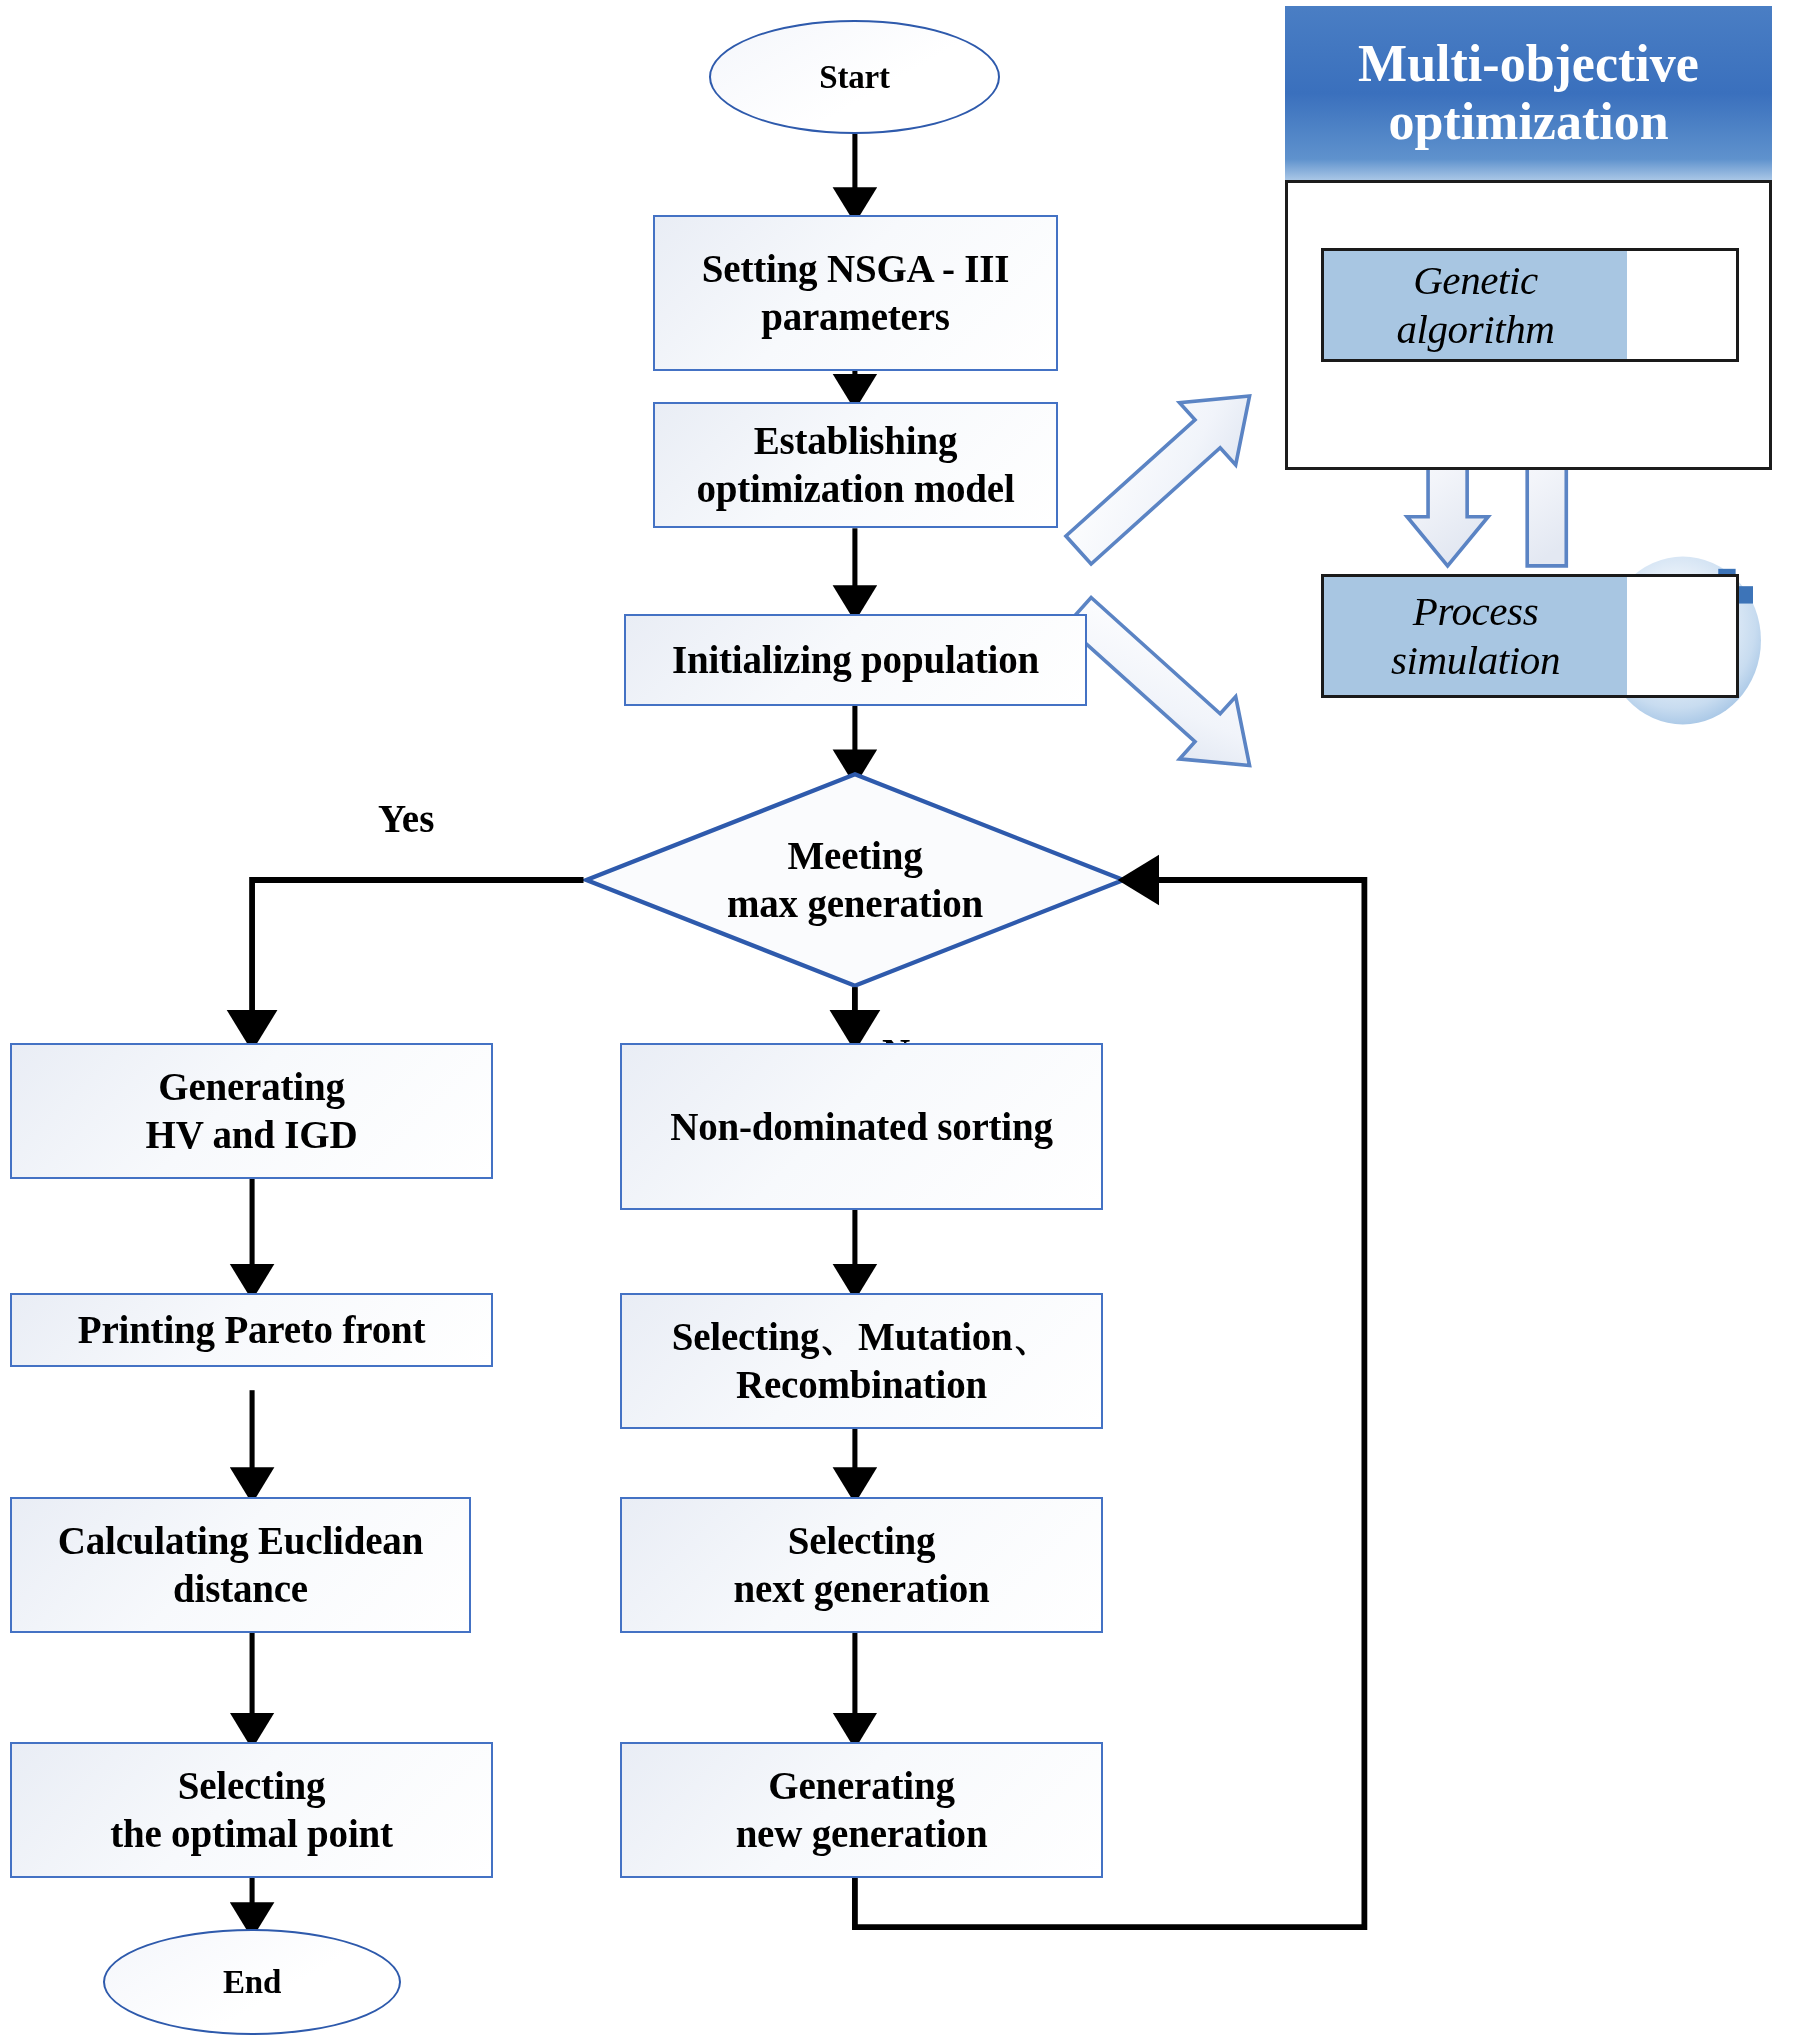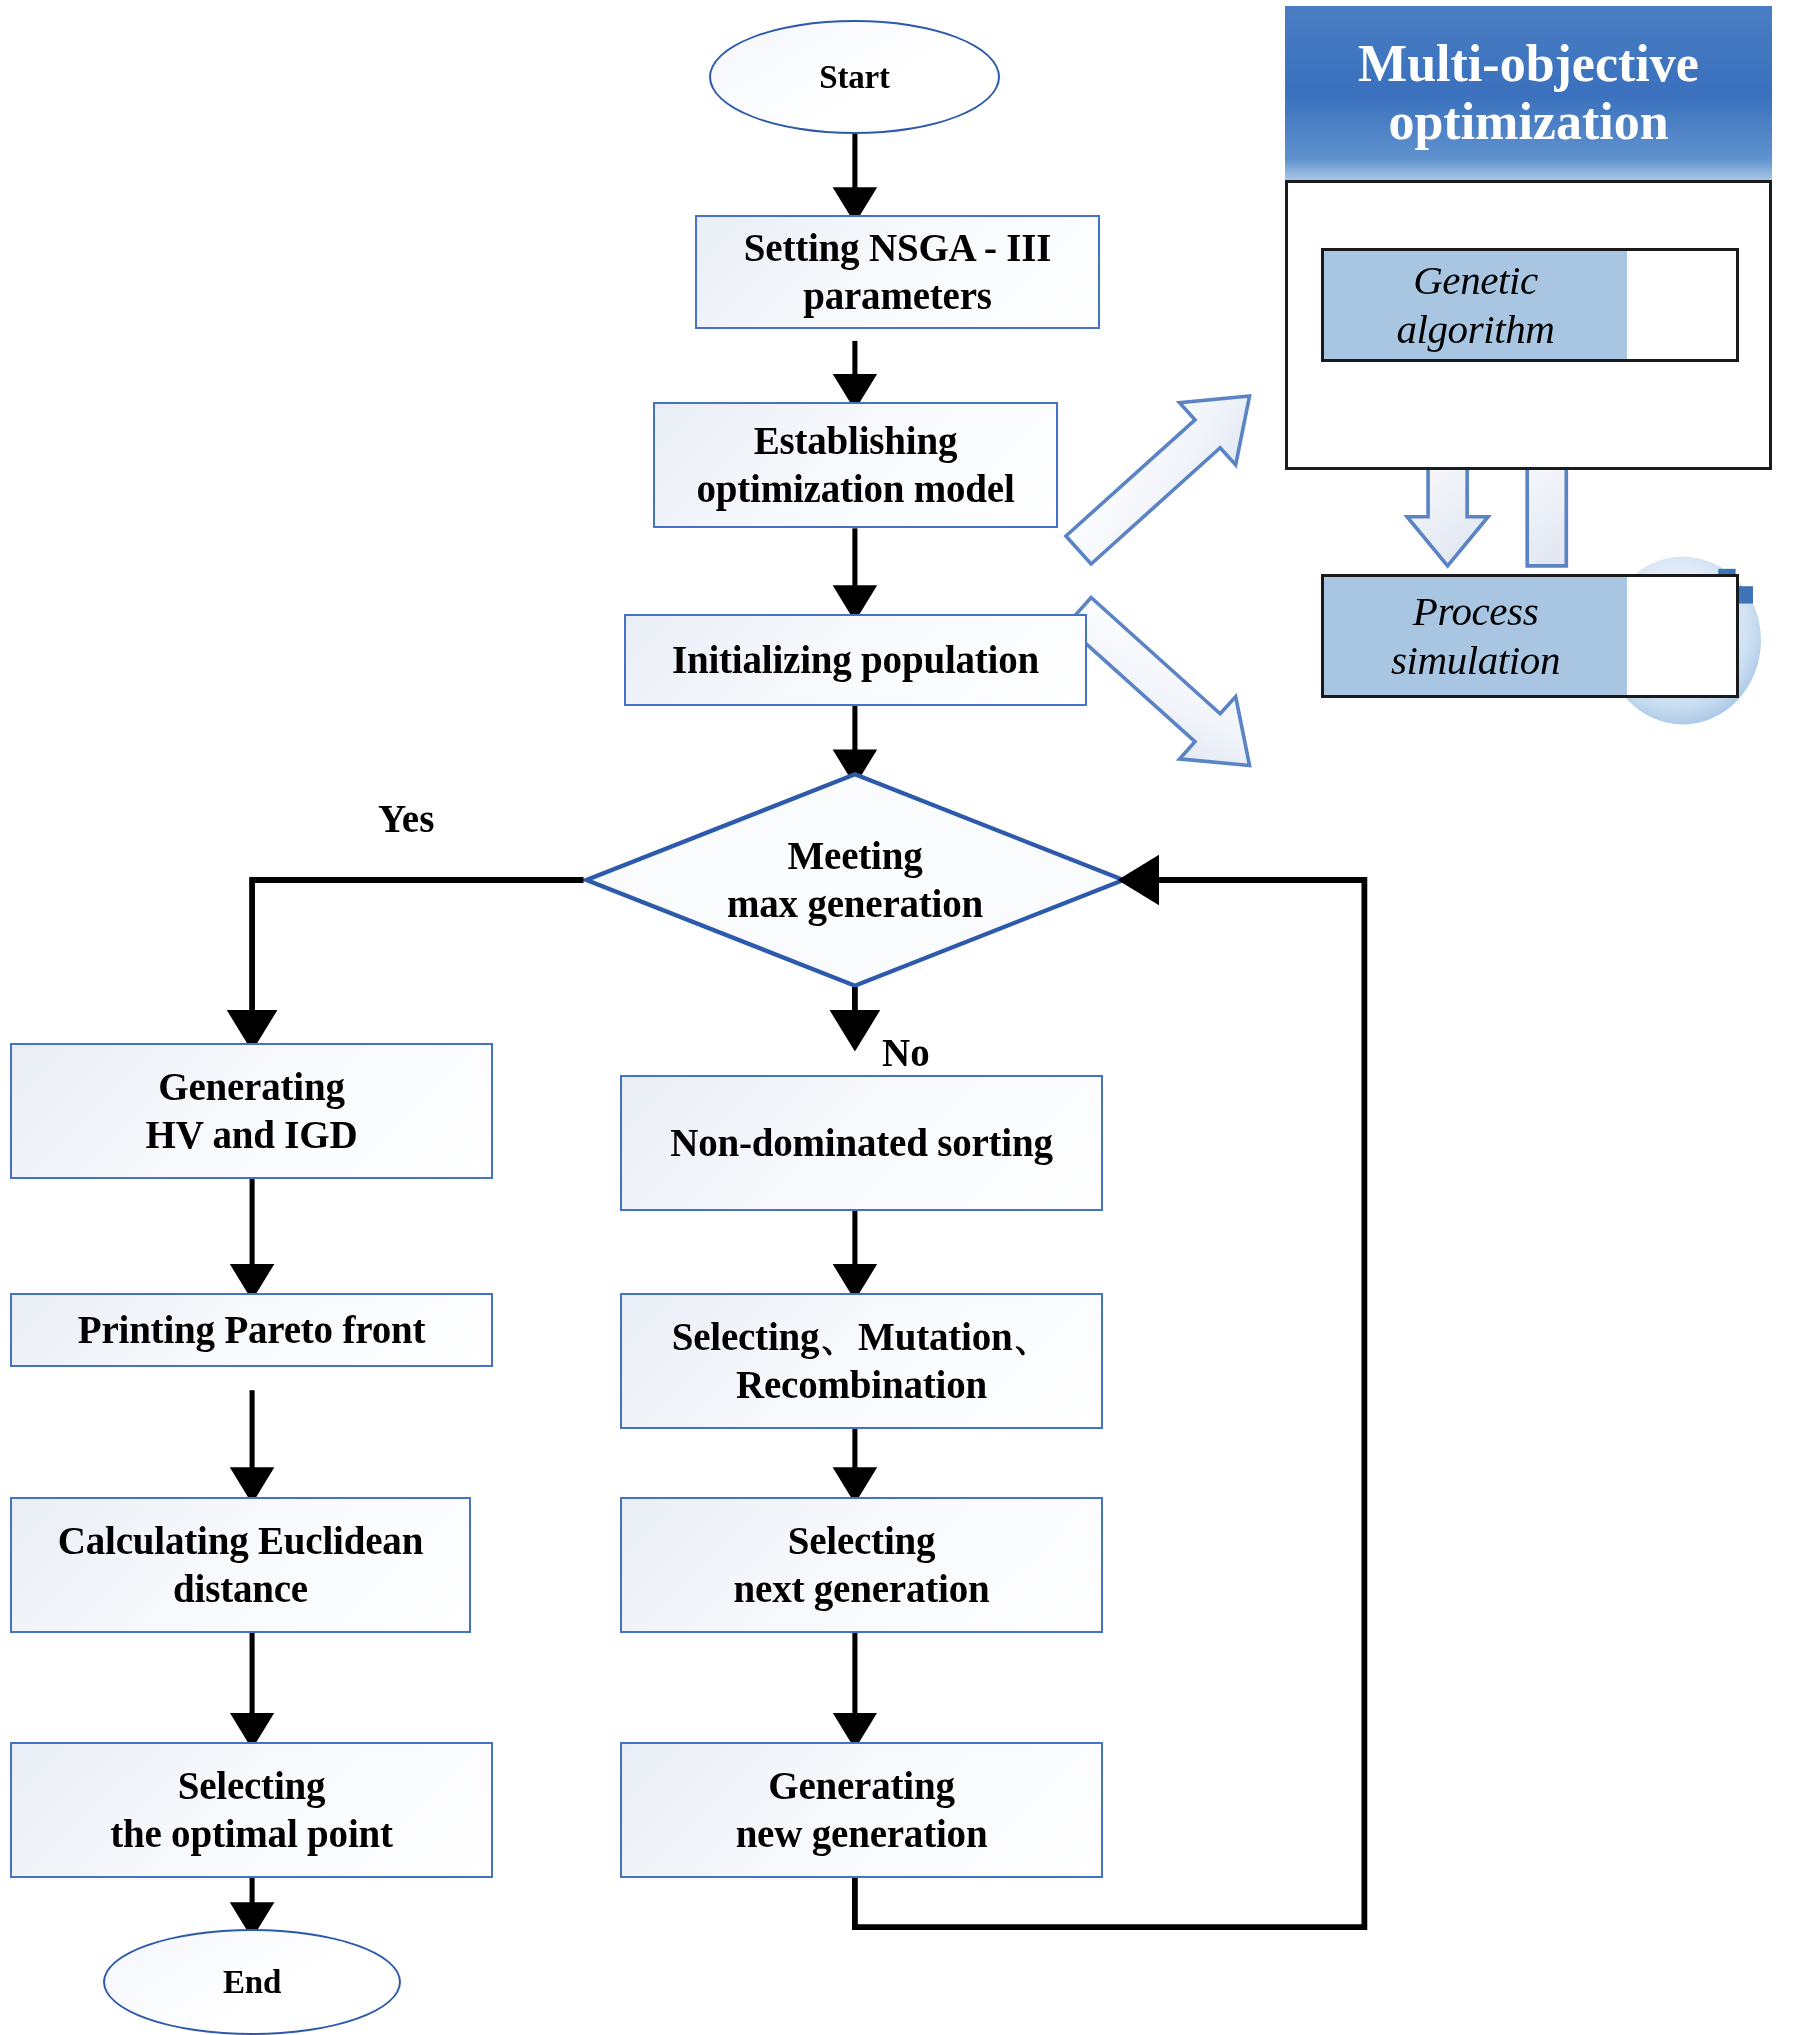--- a/index.html
+++ b/index.html
@@ -227,21 +227,21 @@
         <rect x="2350" y="810" width="72" height="24"></rect>
         <rect x="2374" y="786" width="24" height="72"></rect>
       </g>
     </g>
   </svg>
 
   <div class="node term" style="left:709px; top:20px; width:291px; height:114px;">
     <span>Start</span>
   </div>
 
-  <div class="node proc" style="left:653px; top:215px; width:405px; height:114px;margin-left:42px;">
+  <div class="node proc" style="left:653px; top:215px; width:405px; height:156px;">
     <span style="white-space:pre-line;">Setting NSGA - III
 parameters</span>
   </div>
 
   <div class="node proc" style="left:653px; top:402px; width:405px; height:126px;">
     <span style="white-space:pre-line;">Establishing
 optimization model</span>
   </div>
 
   <div class="node proc" style="left:624px; top:614px; width:463px; height:92px;">
@@ -277,21 +277,21 @@
 
   <div class="node proc" style="left:10px; top:1742px; width:483px; height:136px;">
     <span style="white-space:pre-line;">Selecting
 the optimal point</span>
   </div>
 
   <div class="node term" style="left:103px; top:1929px; width:298px; height:106px;">
     <span>End</span>
   </div>
 
-  <div class="node proc" style="left:620px; top:1043px; width:483px; height:136px;margin-top:32px;">
+  <div class="node proc" style="left:620px; top:1043px; width:483px; height:167px;">
     <span style="white-space:pre-line;">Non-dominated sorting</span>
   </div>
 
   <div class="node proc" style="left:620px; top:1293px; width:483px; height:136px;">
     <span style="white-space:pre-line;">Selecting、Mutation、
 Recombination</span>
   </div>
 
   <div class="node proc" style="left:620px; top:1497px; width:483px; height:136px;">
     <span style="white-space:pre-line;">Selecting

